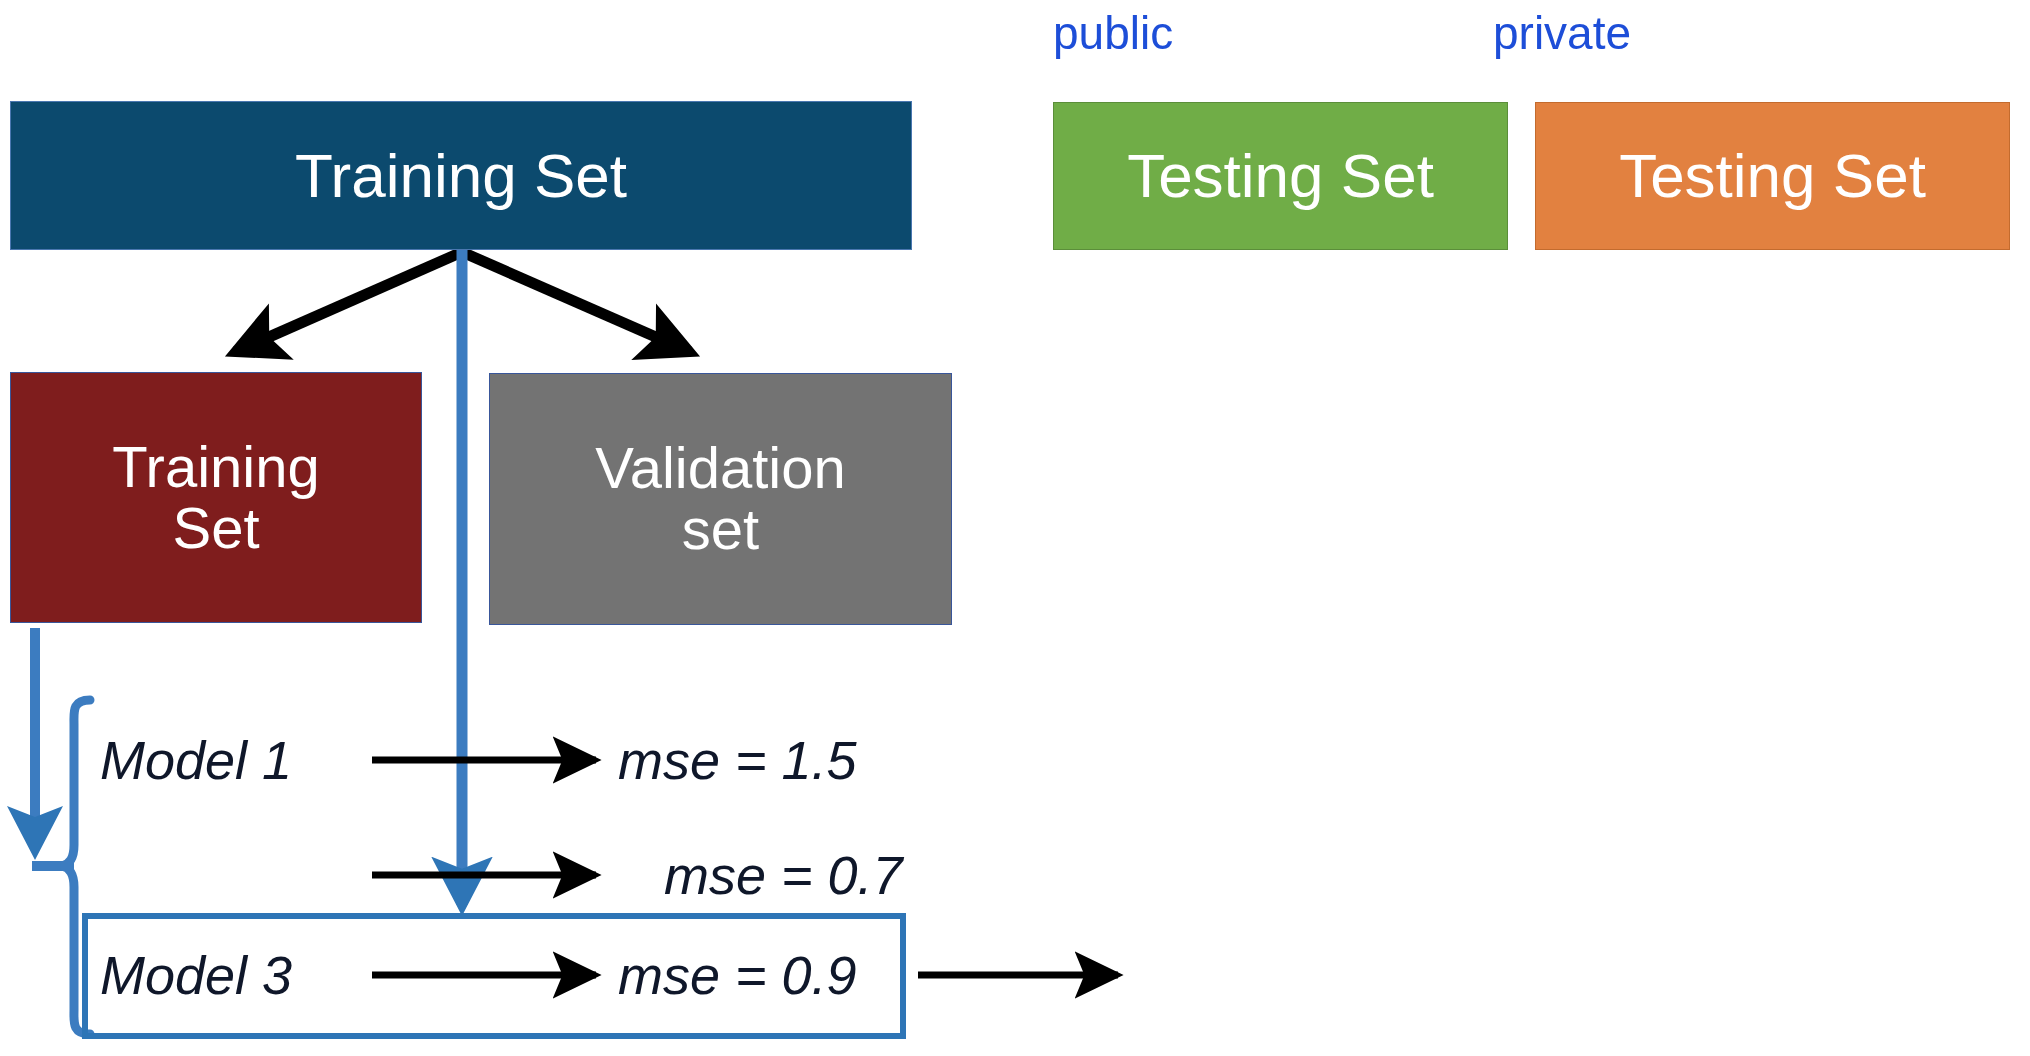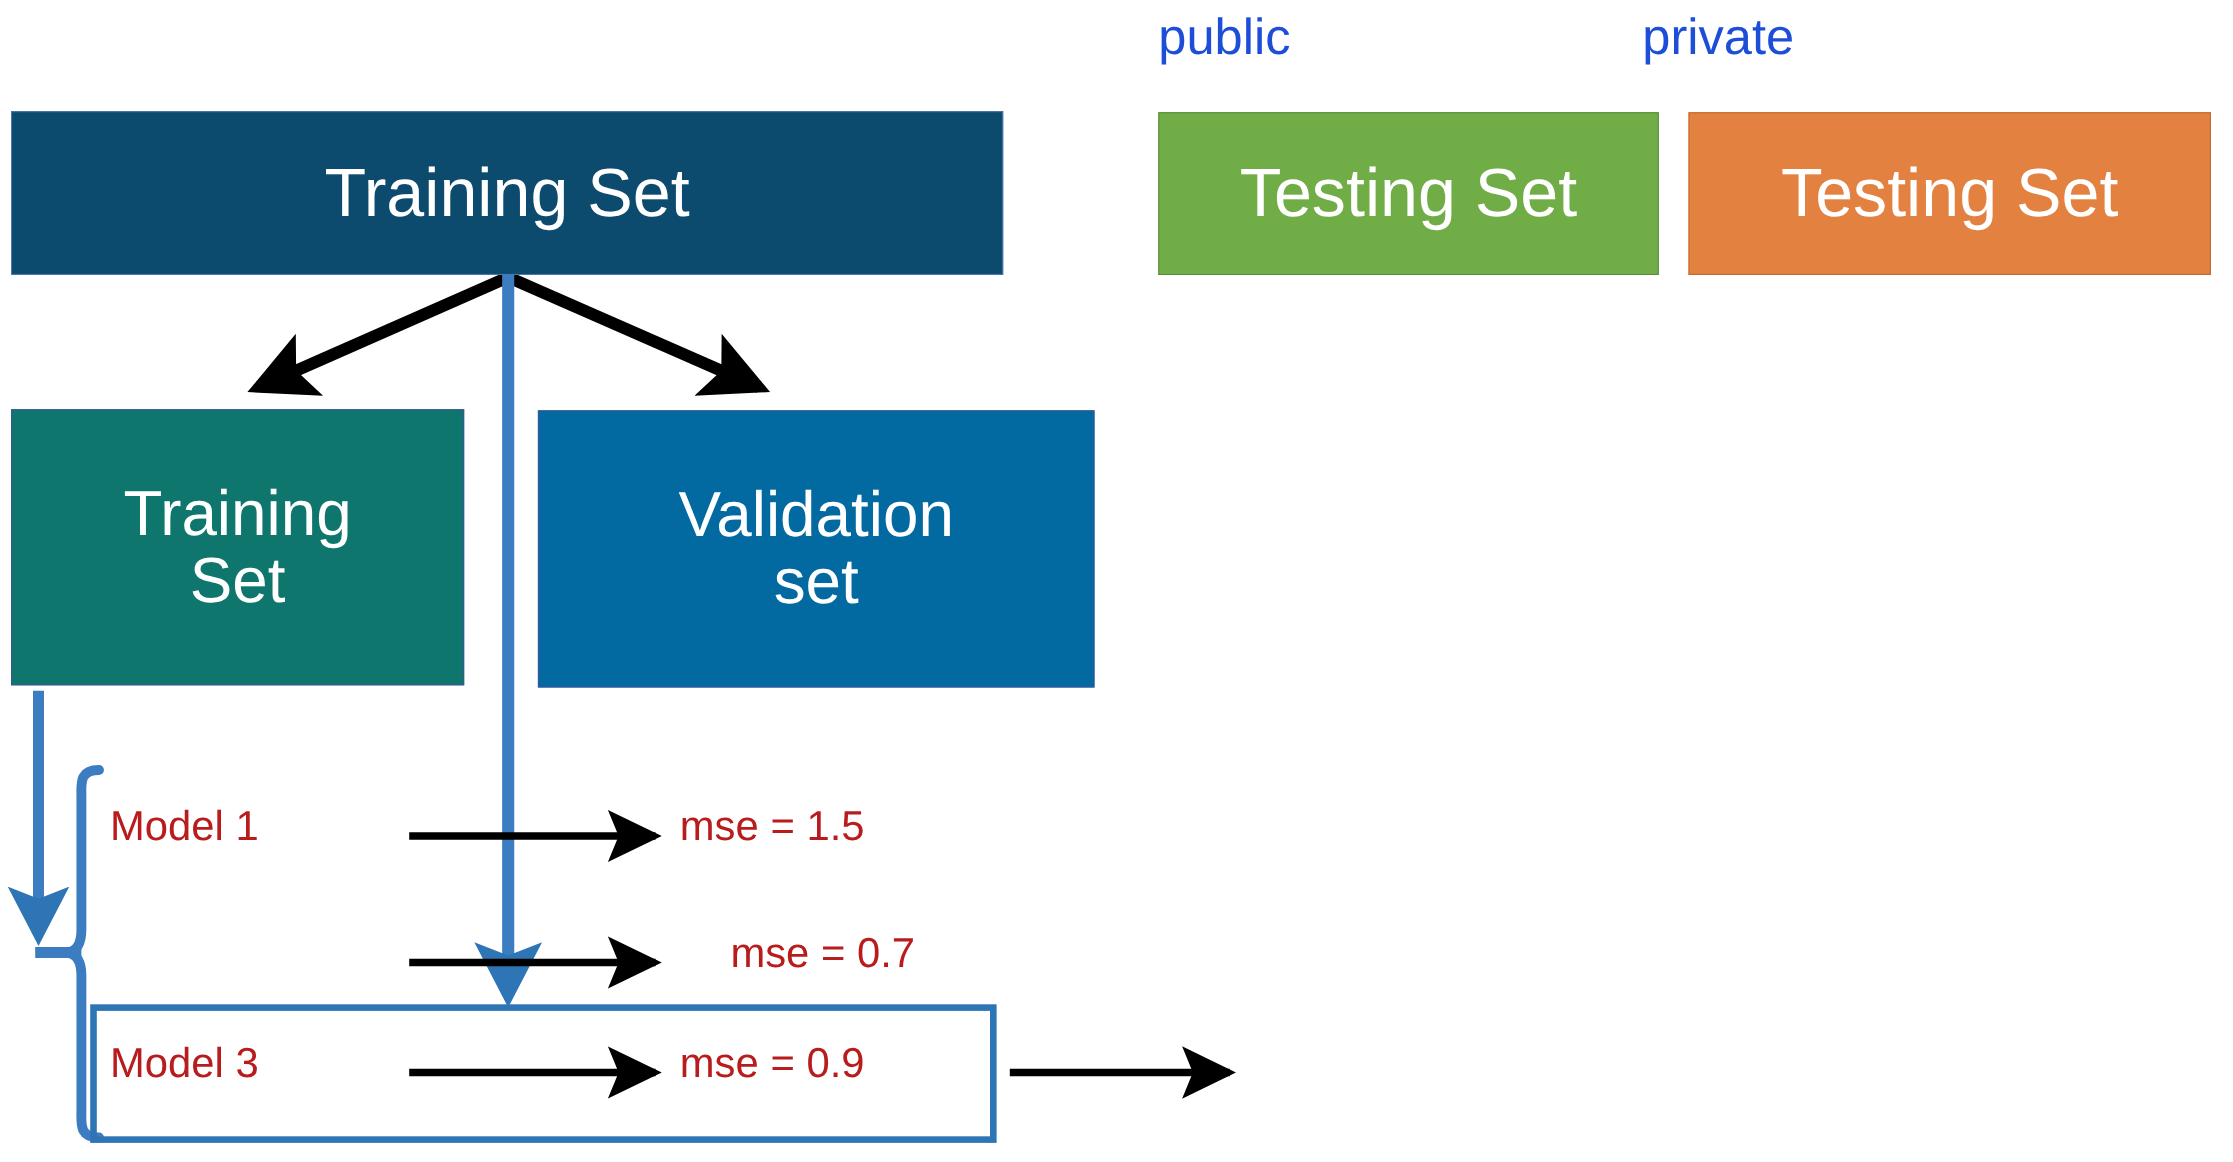--- a/index.html
+++ b/index.html
@@ -20,32 +20,32 @@
   #private-testing{left:1535px;top:102px;width:475px;height:148px;
       background:#E28140;border:1px solid #C36B2E;font-size:62px;}
 
   .tag{position:absolute;color:#1d4ed8;font-size:46px;text-align:left;
        white-space:nowrap;}
   #tag-public{left:1053px;top:6px;width:455px;}
   #tag-private{left:1493px;top:6px;width:475px;}
 
   
   #mid-training{left:10px;top:372px;width:412px;height:251px;
-      background:#0f766e;border:1px solid #39569A;font-size:58px;}
-  #mid-validation{left:489px;top:373px;width:506px;height:252px;
-      background:#0369a1;border:1px solid #39569A;font-size:58px;}
+      background:#7f1d1d;border:1px solid #39569A;font-size:58px;}
+  #mid-validation{left:489px;top:373px;width:463px;height:252px;
+      background:#737373;border:1px solid #39569A;font-size:58px;}
   .box span{display:block;}
 
   
   #model3-highlight{position:absolute;left:82px;top:913px;width:824px;height:126px;
       border:6px solid #2E75B6;box-sizing:border-box;background:transparent;}
 
   
-  .rowtext{position:absolute;color:#b91c1c;font-size:38px;white-space:nowrap;
-           line-height:1;}
+  .rowtext{position:absolute;color:#0f172a;font-size:54px;white-space:nowrap;
+           line-height:1;font-style:italic;}
   .model-label{left:100px;}
   .mse-label{left:618px;}
   #row1-model{top:733px;}
   #row1-mse{top:733px;}
   #row2-model{top:848px;}
   #row2-mse{top:848px;margin-left:46px;}
   #row3-model{top:948px;}
   #row3-mse{top:948px;}
   #final-result{left:1160px;top:948px;}
 

